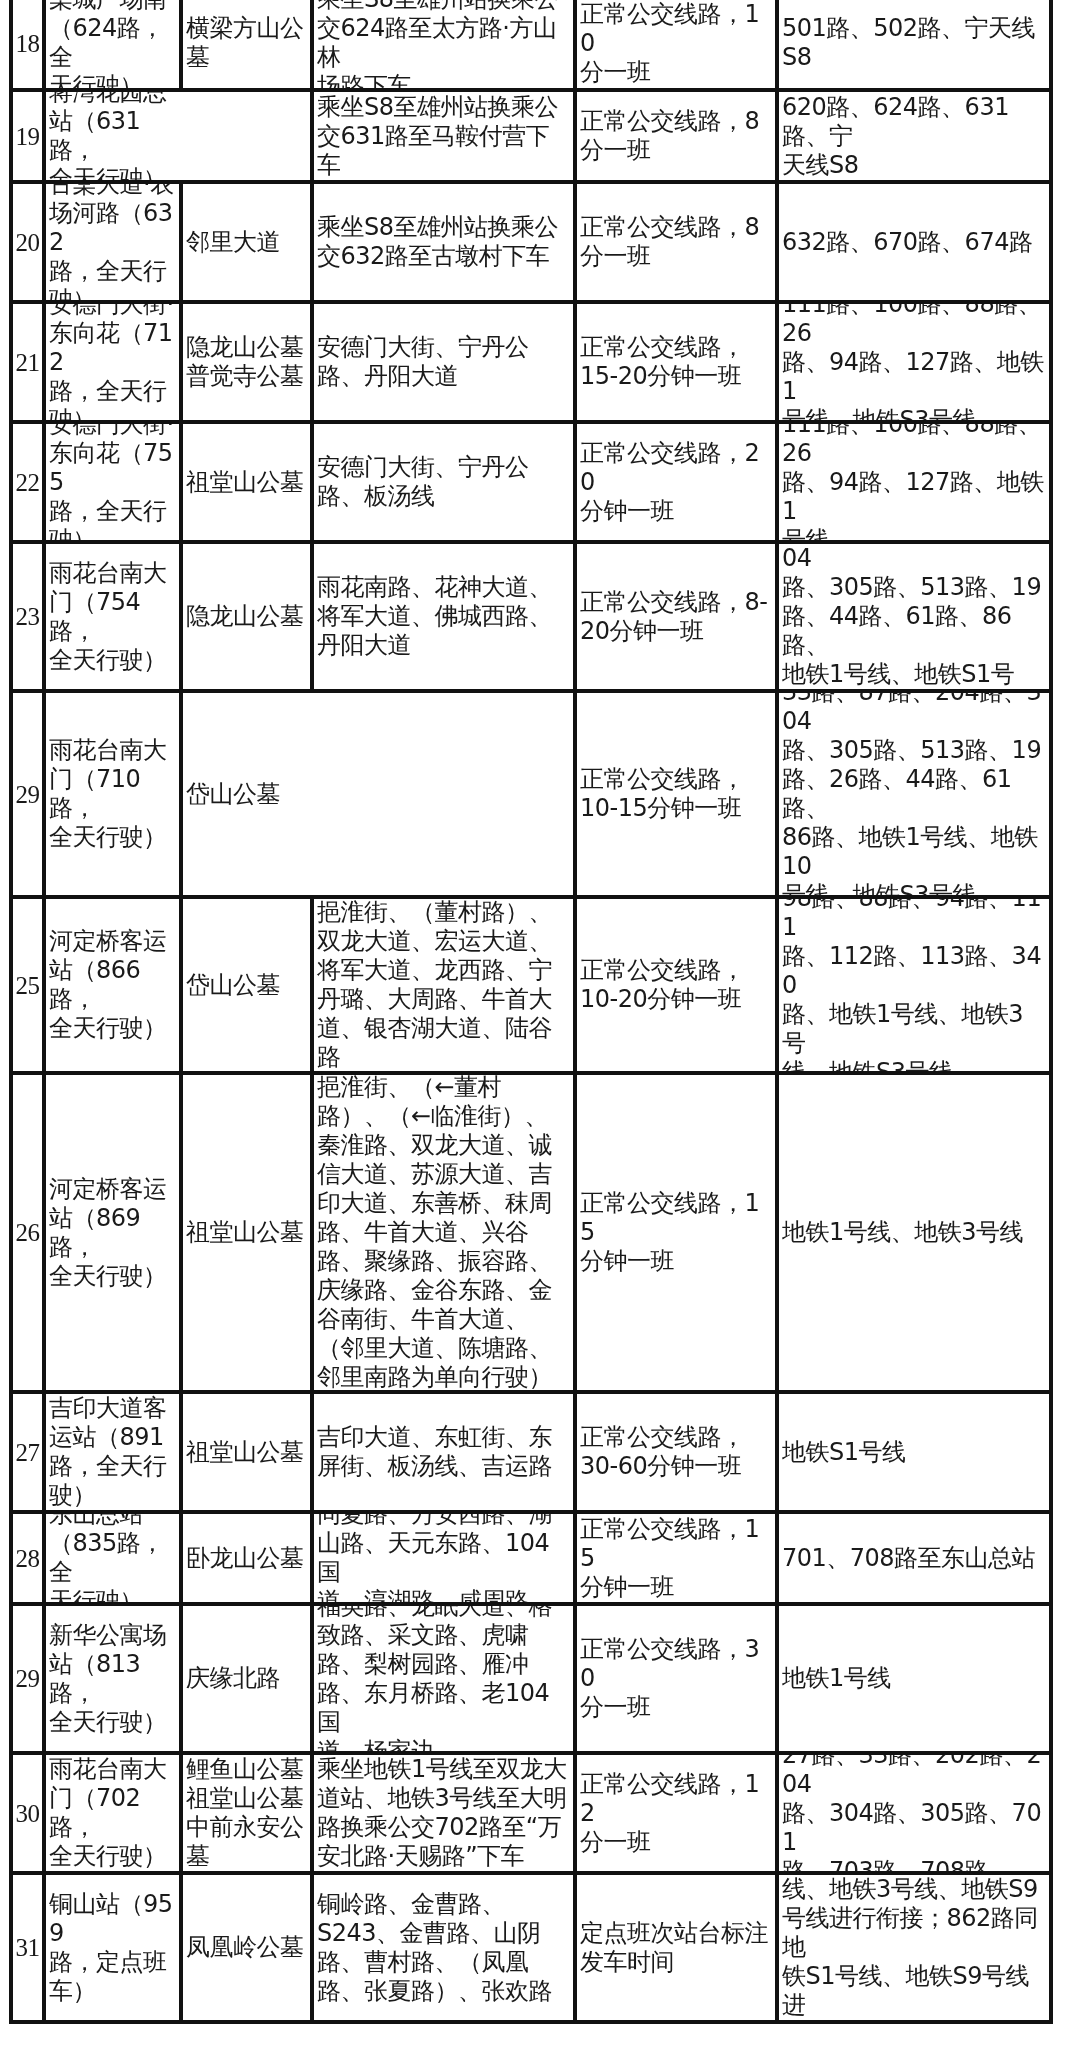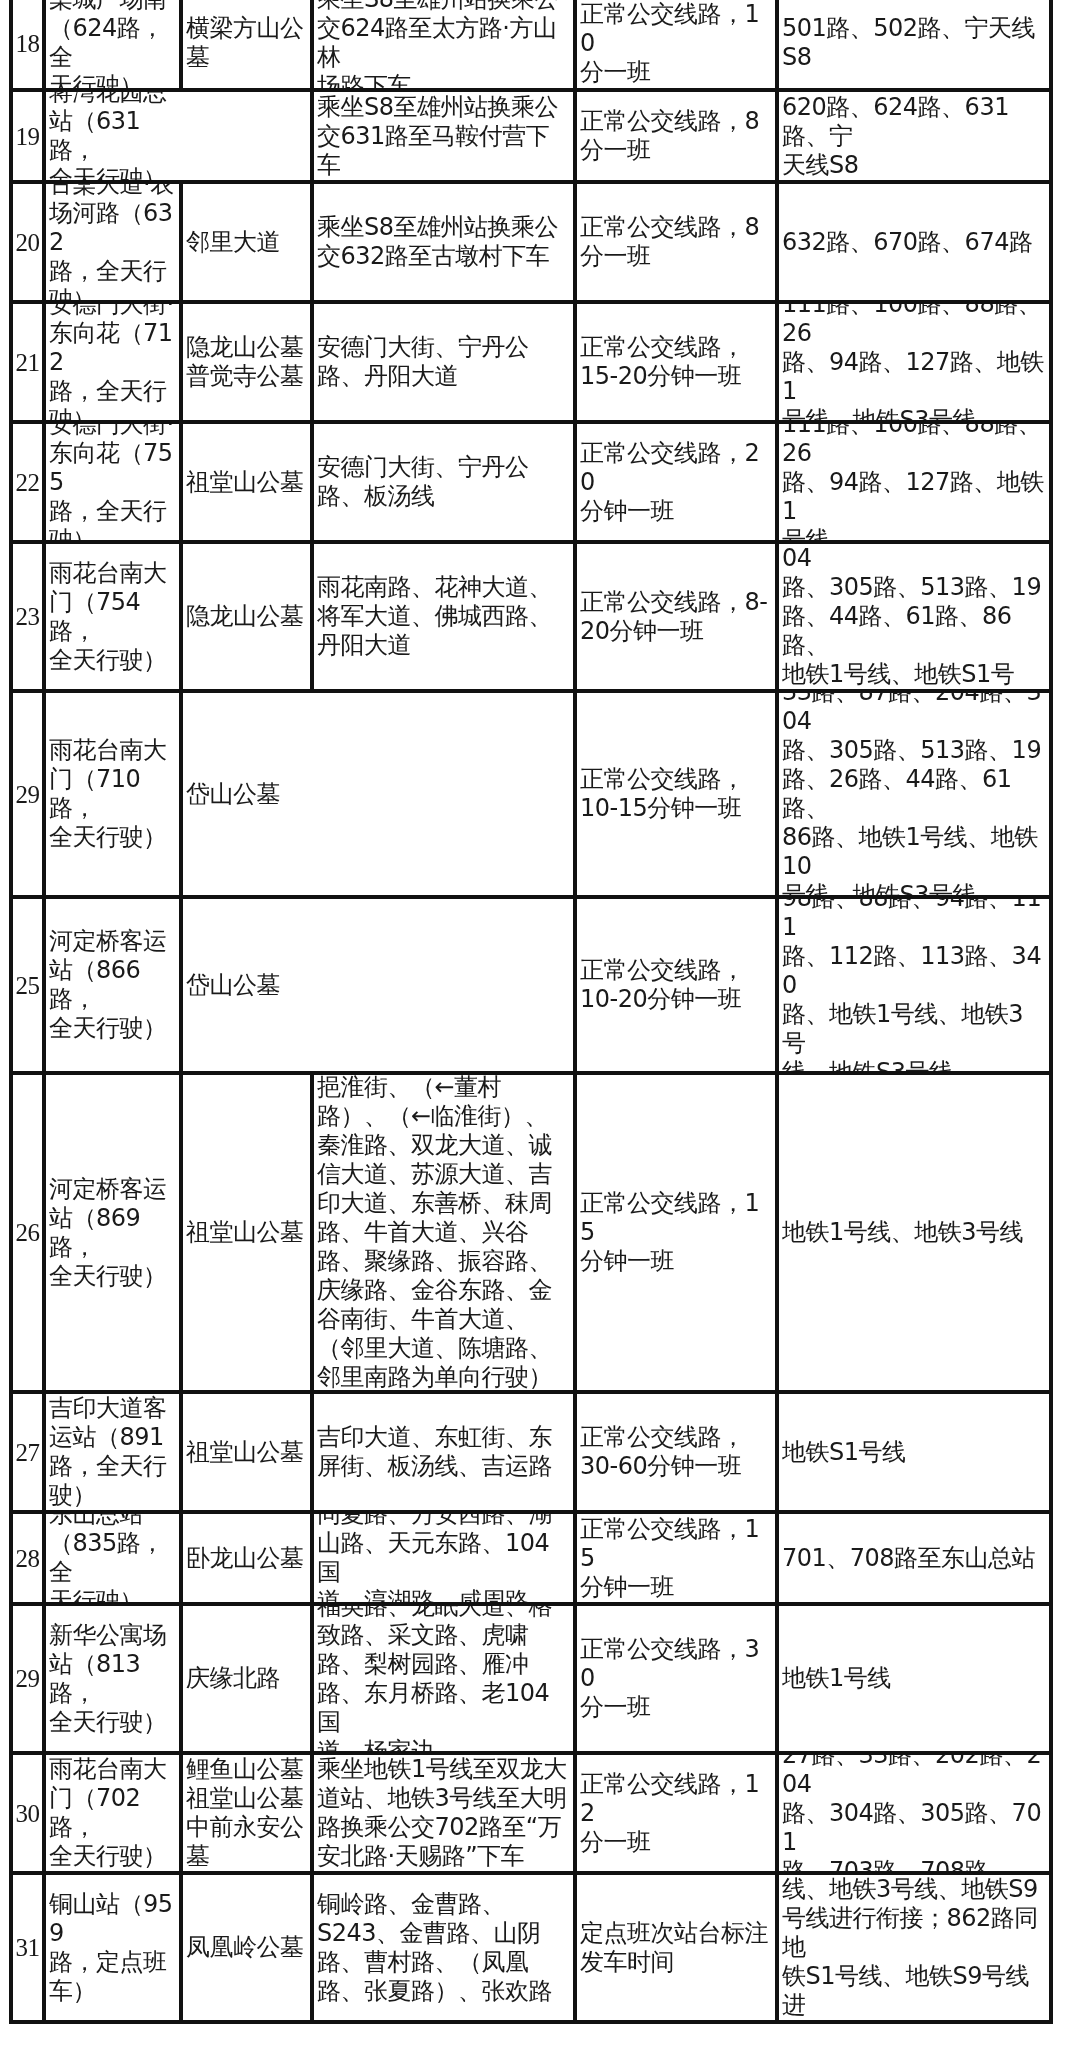--- a/index.html
+++ b/index.html
@@ -208,20 +208,28 @@
         <span>25</span>
       </div>
     <div class="cell c-stop">
         <span>河定桥客运
 站（866路，
 全天行驶）</span>
       </div>
     <div class="cell c-cem">
         <span>岱山公墓</span>
       </div>
+    <div class="cell c-route">
+        <span>挹淮街、（董村路）、
+双龙大道、宏运大道、
+将军大道、龙西路、宁
+丹璐、大周路、牛首大
+道、银杏湖大道、陆谷
+路</span>
+      </div>
     <div class="cell c-freq">
         <span>正常公交线路，
 10-20分钟一班</span>
       </div>
     <div class="cell c-xfer">
         <span>98路、88路、94路、111
 路、112路、113路、340
 路、地铁1号线、地铁3号
 线、地铁S3号线</span>
       </div>

